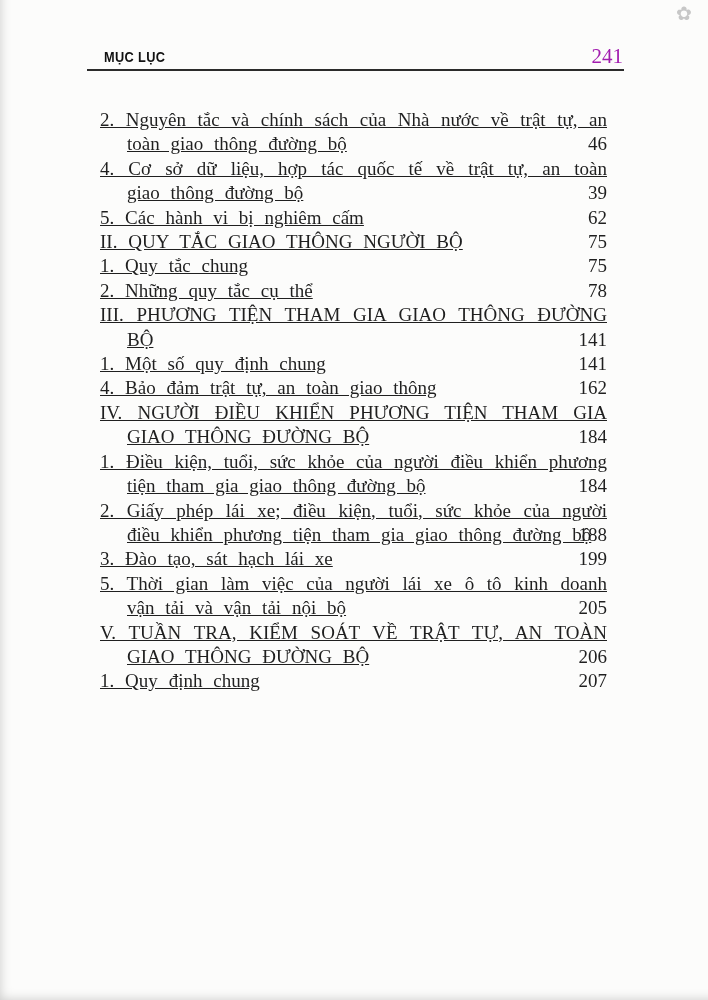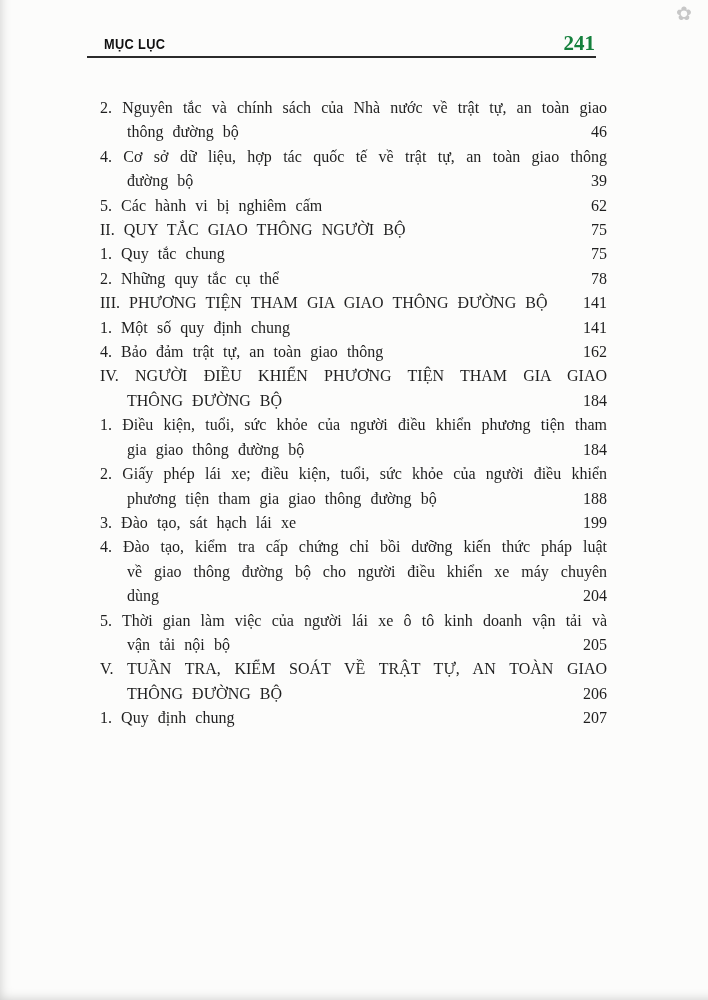--- a/index.html
+++ b/index.html
@@ -16,47 +16,47 @@
     box-shadow: inset 7px -7px 12px -7px rgba(0,0,0,0.20);
     pointer-events: none;
   }
   .corner-icon {
     position: absolute; top: 4px; right: 16px;
     font-family: "DejaVu Sans", sans-serif;
     font-size: 19px; line-height: 1;
     color: #c7c7c7;
   }
   .page-header {
-    position: absolute; top: 0; left: 87px; right: 112px;
-    height: 58px;
+    position: absolute; top: 0; left: 87px; right: 84px;
+    height: 71px;
   }
   .header-rule {
     position: absolute; left: 0; right: 0; bottom: 0;
     height: 2px; background: #2b2b2b;
   }
   .header-title {
     position: absolute; left: 17px; bottom: 6px;
     font-family: "Liberation Sans", sans-serif;
     font-weight: bold;
     font-size: 14.5px;
     letter-spacing: 0.4px;
     color: #111;
     transform: scaleX(0.88);
     transform-origin: left bottom;
   }
   .header-page {
     position: absolute; right: 1px; bottom: 2px;
     font-size: 21px;
-    color: #15803d;
-    font-weight: bold;
+    color: #a21caf;
   }
   .toc {
-    position: absolute; top: 96px; left: 100px; width: 507px;
-    font-size: 16px;
+    position: absolute; top: 108px; left: 100px; width: 507px;
+    font-size: 19px;
     line-height: 24.4px;
+    text-decoration: underline;
   }
   .toc-row { position: relative; }
   .toc-text {
     margin: 0;
     text-align: justify;
     padding-left: 27px;
     text-indent: -27px;
     word-spacing: 0.32em;
     hyphens: none;
   }
@@ -141,24 +141,20 @@
   <div class="toc-row">
     <p class="toc-text">2. Giấy phép lái xe; điều kiện, tuổi, sức khỏe của người điều khiển phương tiện tham gia giao thông đường bộ</p>
     <span class="toc-page">188</span>
   </div>
 
   <div class="toc-row">
     <p class="toc-text">3. Đào tạo, sát hạch lái xe</p>
     <span class="toc-page">199</span>
   </div>
 
-  <div class="toc-row">
-    <p class="toc-text">4. Đào tạo, kiểm tra cấp chứng chỉ bồi dưỡng kiến thức pháp luật về giao thông đường bộ cho người điều khiển xe máy chuyên dùng</p>
-    <span class="toc-page">204</span>
-  </div>
 
   <div class="toc-row">
     <p class="toc-text">5. Thời gian làm việc của người lái xe ô tô kinh doanh vận tải và vận tải nội bộ</p>
     <span class="toc-page">205</span>
   </div>
 
   <div class="toc-row">
     <p class="toc-text">V. TUẦN TRA, KIỂM SOÁT VỀ TRẬT TỰ, AN TOÀN GIAO THÔNG ĐƯỜNG BỘ</p>
     <span class="toc-page">206</span>
   </div>

